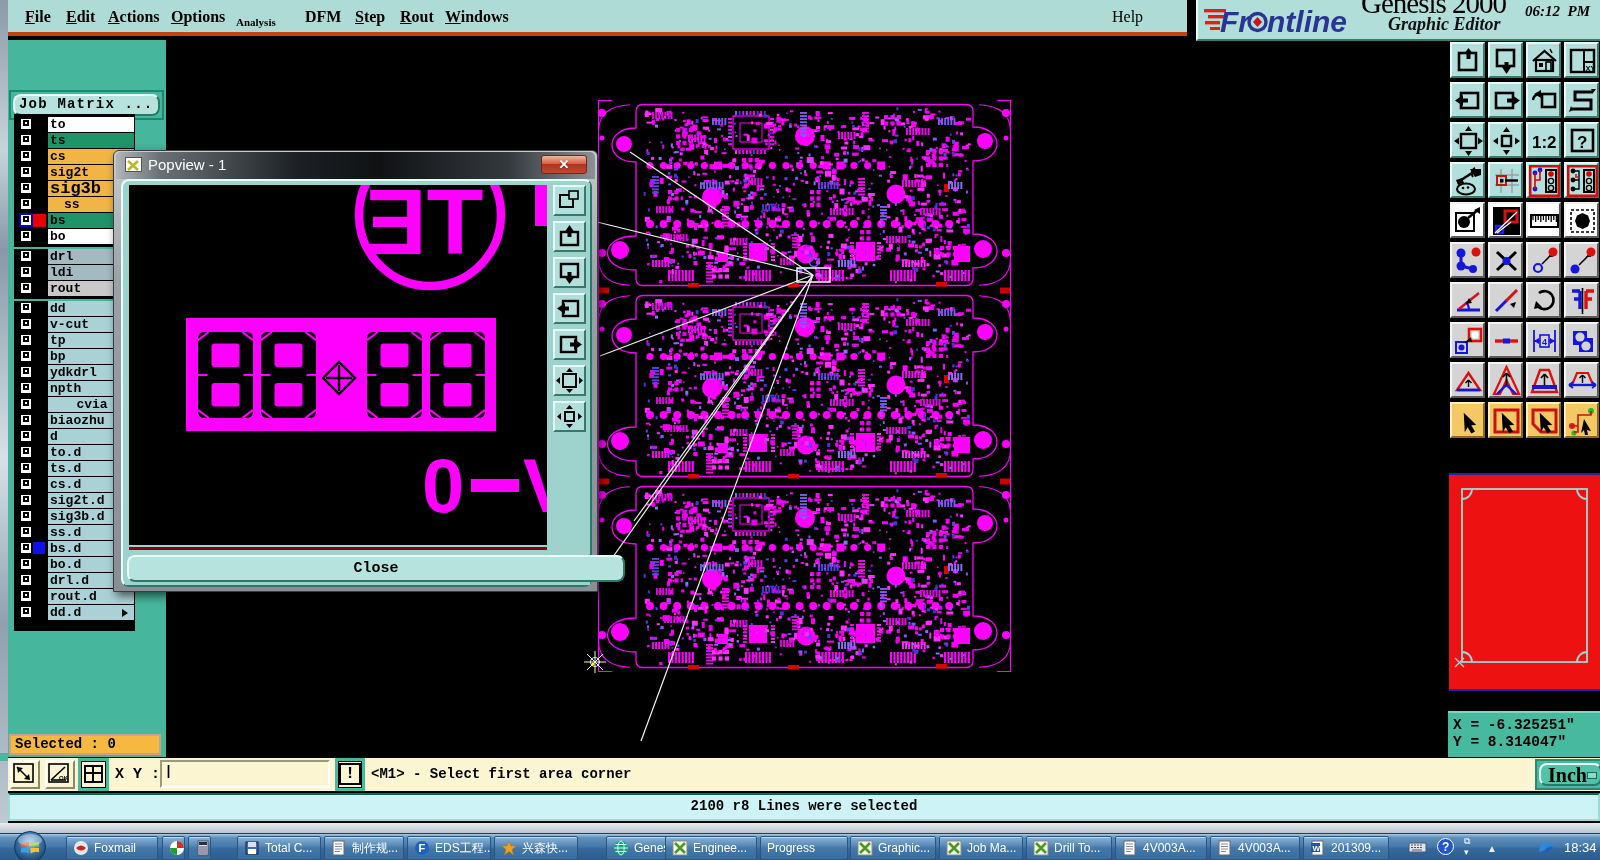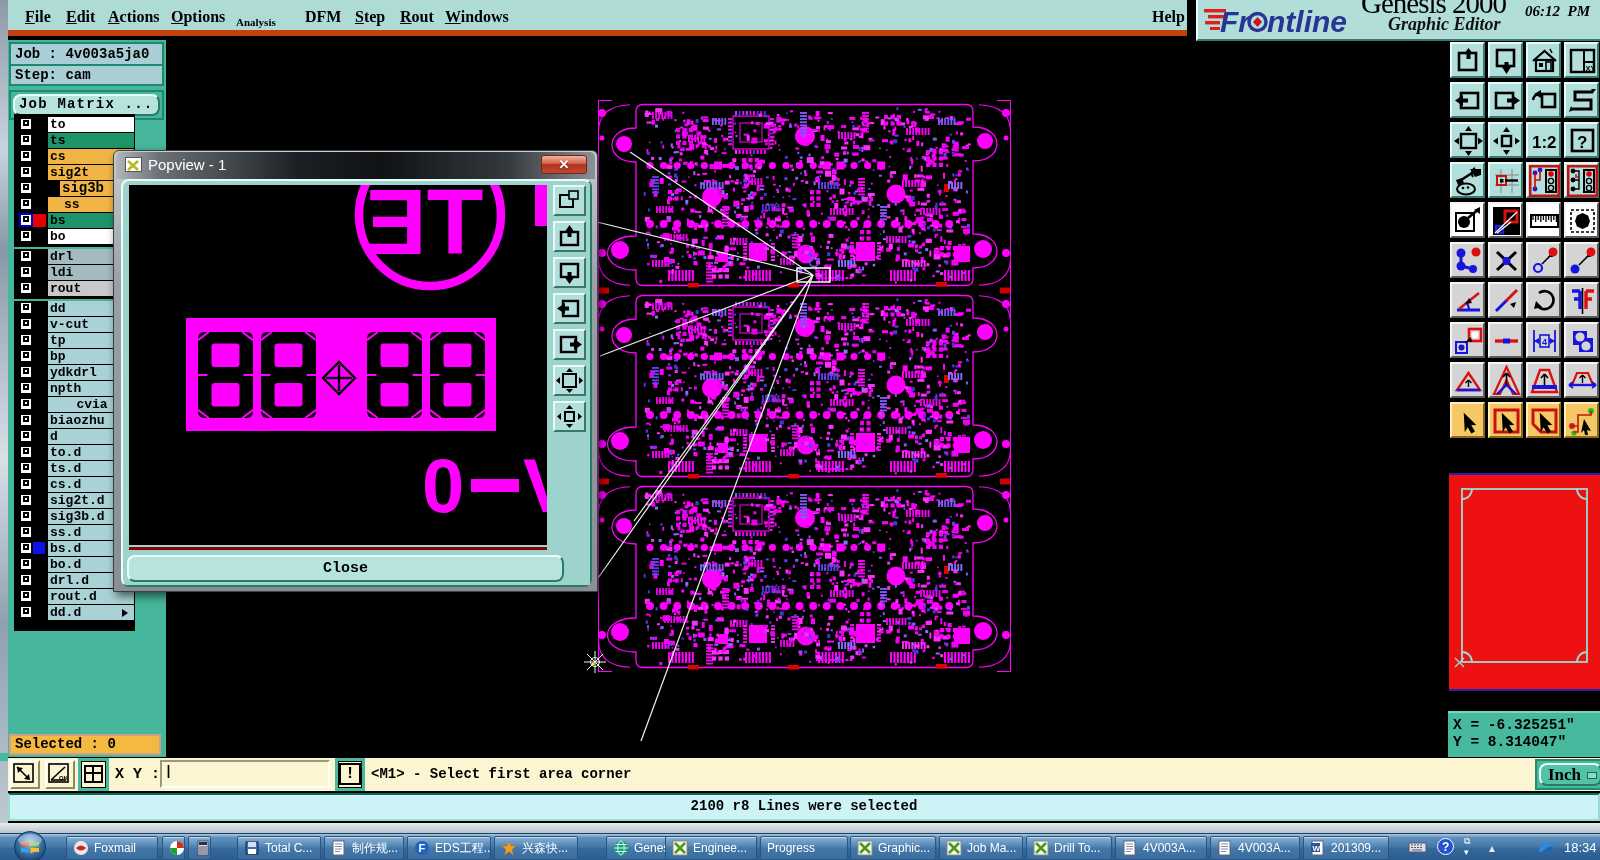--- a/index.html
+++ b/index.html
@@ -1509,31 +1509,31 @@
     <line x1="813" y1="275" x2="641" y2="741" stroke="#f0f0f0" stroke-width="1.2"></line>
     <g stroke="#e8f8e8" stroke-width="1">
       <line x1="584" y1="662" x2="606" y2="662"></line>
       <line x1="595" y1="651" x2="595" y2="673"></line>
       <line x1="587" y1="654" x2="603" y2="670"></line>
       <line x1="587" y1="670" x2="603" y2="654"></line>
       <circle cx="595" cy="662" r="4.5" fill="none"></circle>
     </g>
     <circle cx="593" cy="664" r="1.5" fill="#ffff00"></circle>
   </svg>
-<div class="abs" style="left:8px;top:0;width:1179px;height:36px;background:#aedbd6;border-bottom:6px solid #c2410c;">
+<div class="abs" style="left:8px;top:0;width:1179px;height:36px;background:#aedbd6;border-bottom:4px solid #c2410c;">
     <div class="abs serif" style="left:17px;top:8px;font-size:16px;font-weight:bold;color:#000;"><span style="text-decoration:underline">F</span>ile</div>
     <div class="abs serif" style="left:58px;top:8px;font-size:16px;font-weight:bold;color:#000;"><span style="text-decoration:underline">E</span>dit</div>
     <div class="abs serif" style="left:100px;top:8px;font-size:16px;font-weight:bold;color:#000;"><span style="text-decoration:underline">A</span>ctions</div>
     <div class="abs serif" style="left:163px;top:8px;font-size:16px;font-weight:bold;color:#000;"><span style="text-decoration:underline">O</span>ptions</div>
     <div class="abs serif" style="left:228px;top:16px;font-size:11px;font-weight:bold;color:#000;">Analysis</div>
     <div class="abs serif" style="left:297px;top:8px;font-size:16px;font-weight:bold;color:#000;">DFM</div>
     <div class="abs serif" style="left:347px;top:8px;font-size:16px;font-weight:bold;color:#000;"><span style="text-decoration:underline">S</span>tep</div>
     <div class="abs serif" style="left:392px;top:8px;font-size:16px;font-weight:bold;color:#000;"><span style="text-decoration:underline">R</span>out</div>
     <div class="abs serif" style="left:437px;top:8px;font-size:16px;font-weight:bold;color:#000;"><span style="text-decoration:underline">W</span>indows</div>
-    <div class="abs serif" style="left:1144px;top:8px;font-size:16px;font-weight:bold;">Help</div>
+    <div class="abs serif" style="left:1104px;top:8px;font-size:16px;font-weight:normal;">Help</div>
   </div>
 <div class="abs" style="left:1196px;top:0;width:404px;height:41px;background:#b2ded9;border-left:2px solid #e8fdf9;border-bottom:2px solid #3a7a6e;overflow:hidden;">
     <svg class="abs" style="left:1px;top:1px" width="160" height="40" viewBox="0 0 150 40">
 <g fill="#e02020">
 <rect x="0" y="8" width="22" height="3.4"></rect>
         <rect x="4" y="14" width="18" height="3.4"></rect>
 <rect x="1" y="20" width="15" height="3.4"></rect>
         <rect x="6" y="26" width="10" height="3"></rect>
 </g>
 <text x="16" y="31" font-family="Liberation Sans,sans-serif" font-style="italic" font-weight="bold" font-size="30" fill="#283593">Fr</text>
@@ -1543,25 +1543,20 @@
 <text x="63" y="31" font-family="Liberation Sans,sans-serif" font-style="italic" font-weight="bold" font-size="30" fill="#283593">ntline</text>
 </svg>
     <div class="abs serif" style="left:163px;top:-13px;font-size:29px;color:#000;white-space:nowrap;letter-spacing:-1px;">Genesis 2000</div>
     <div class="abs serif" style="left:190px;top:14px;font-size:18px;font-style:italic;font-weight:bold;color:#111;white-space:nowrap;">Graphic Editor</div>
     <div class="abs serif" style="left:327px;top:3px;font-size:15px;font-style:italic;font-weight:bold;color:#000;white-space:nowrap;">06:12&nbsp; PM</div>
   </div>
 <div class="abs" style="left:0;top:0;width:8px;height:833px;background:linear-gradient(180deg,#8c9aa8,#c8d4dc 18%,#8898a8 30%,#d8e0e8 55%,#90a0b0 75%,#c0ccd4);">
     <div class="abs" style="left:0;top:753px;width:8px;height:8px;background:#47b99f;"></div>
   </div>
 <div class="abs" style="left:8px;top:40px;width:158px;height:717px;background:#46b69c;">
-    <div class="abs" style="left:1px;top:2px;width:155px;height:44px;border:2px solid #1d8a70;background:#a9ced6;">
-      <div class="abs mono" style="left:4px;top:2px;font-size:14px;">Job : 4v003a5ja0</div>
-      <div class="abs" style="left:0;top:20px;width:151px;height:0;border-top:2px solid #1d8a70;"></div>
-      <div class="abs mono" style="left:4px;top:23px;font-size:14px;">Step: cam</div>
-    </div>
     <div class="abs" style="left:1px;top:50px;width:155px;height:30px;border:2px solid #1d8a70;background:#46b69c;padding:2px;">
       <div class="bevel-out" style="width:100%;height:100%;background:#b7e3de;">
         <div class="abs mono" style="left:8px;top:4px;font-size:14px;letter-spacing:1.2px;">Job Matrix ...</div>
       </div>
     </div>
     <div class="abs" style="left:6px;top:74px;width:121px;height:517px;background:#000;">
       <div class="abs" style="left:5px;top:3px;width:14px;height:14px;background:#fff;border:2px solid #000;">
         <div style="width:6px;height:6px;margin:1px auto 0;border:2px solid #000;background:#fff;"></div>
       </div>
       <div class="abs mono" style="left:34px;top:3px;width:86px;height:15px;background:#ffffff;font-size:13px;line-height:15px;padding-left:2px;">to</div>
@@ -1573,21 +1568,21 @@
         <div style="width:6px;height:6px;margin:1px auto 0;border:2px solid #000;background:#fff;"></div>
       </div>
       <div class="abs mono" style="left:34px;top:35px;width:86px;height:15px;background:#f2b545;font-size:13px;line-height:15px;padding-left:2px;">cs</div>
       <div class="abs" style="left:5px;top:51px;width:14px;height:14px;background:#fff;border:2px solid #000;">
         <div style="width:6px;height:6px;margin:1px auto 0;border:2px solid #000;background:#fff;"></div>
       </div>
       <div class="abs mono" style="left:34px;top:51px;width:86px;height:15px;background:#f2b545;font-size:13px;line-height:15px;padding-left:2px;">sig2t</div>
       <div class="abs" style="left:5px;top:67px;width:14px;height:14px;background:#fff;border:2px solid #000;">
         <div style="width:6px;height:6px;margin:1px auto 0;border:2px solid #000;background:#fff;"></div>
       </div>
-      <div class="abs mono" style="left:34px;top:67px;width:86px;height:15px;background:#f2b545;font-size:14px;line-height:15px;padding-left:2px;margin-left:12px;">sig3b</div>
+      <div class="abs mono" style="left:34px;top:67px;width:86px;height:15px;background:#f2b545;font-size:17px;line-height:15px;padding-left:2px;">sig3b</div>
       <div class="abs" style="left:5px;top:83px;width:14px;height:14px;background:#fff;border:2px solid #000;">
         <div style="width:6px;height:6px;margin:1px auto 0;border:2px solid #000;background:#fff;"></div>
       </div>
       <div class="abs mono" style="left:34px;top:83px;width:86px;height:15px;background:#f2b545;font-size:13px;line-height:15px;padding-left:16px;">ss</div>
       <div class="abs" style="left:5px;top:99px;width:14px;height:14px;background:#fff;border:2px solid #0000cc;">
         <div style="width:6px;height:6px;margin:1px auto 0;border:2px solid #000;background:#fff;"></div>
       </div>
       <div class="abs" style="left:19px;top:100px;width:13px;height:13px;background:#e80000;"></div>
       <div class="abs mono" style="left:34px;top:99px;width:86px;height:15px;background:#1f9468;font-size:13px;line-height:15px;padding-left:2px;">bs</div>
       <div class="abs" style="left:5px;top:115px;width:14px;height:14px;background:#fff;border:2px solid #000;">
@@ -2043,21 +2038,21 @@
           <line x1="3" y1="11" x2="20" y2="11" stroke="#000" stroke-width="2"></line>
         </svg></div>
     </div>
     <div class="abs mono" style="left:107px;top:8px;font-size:15px;">X Y :</div>
     <div class="abs" style="left:152px;top:2px;width:170px;height:28px;background:#fbf5d2;border:2px solid #9a9a7a;border-bottom-color:#fff;border-right-color:#fff;"><span style="font-size:18px;margin-left:4px;">I</span></div>
     <div class="abs" style="left:327px;top:0px;width:30px;height:33px;background:#47b99f;padding:3px;">
       <div style="width:24px;height:27px;background:#fbf5d2;border:1px solid #000;text-align:center;"><span class="mono" style="font-size:16px;line-height:25px;border:2px solid #000;padding:0 4px;">!</span></div>
     </div>
     <div class="abs mono" style="left:363px;top:8px;font-size:14px;">&lt;M1&gt; - Select first area corner</div>
     <div class="abs" style="left:1527px;top:1px;width:71px;height:31px;background:#47b99f;border:2px solid #2a8a70;padding:2px;">
-      <div class="bevel-out" style="width:63px;height:23px;background:#52c2a8;"><span class="serif" style="font-weight:bold;font-size:17px;margin-left:7px;line-height:20px;">Inch</span><span style="float:right;width:10px;height:7px;background:#8adcc8;border:1px solid #1a6a56;margin:7px 3px 0 0;display:inline-block;"></span></div>
+      <div class="bevel-out" style="width:63px;height:23px;background:#52c2a8;"><span class="serif" style="font-weight:bold;font-size:20px;margin-left:7px;line-height:20px;">Inch</span><span style="float:right;width:10px;height:7px;background:#8adcc8;border:1px solid #1a6a56;margin:7px 3px 0 0;display:inline-block;"></span></div>
     </div>
   </div>
 <div class="abs" style="left:8px;top:793px;width:1592px;height:28px;background:#cdf3f6;border:2px solid #9adbd4;border-top-color:#0c6a54;">
     <div class="mono" style="font-size:14px;text-align:center;margin-top:3px;">2100 r8 Lines were selected</div>
   </div>
 <div class="abs" style="left:0px;top:823px;width:1600px;height:10px;background:linear-gradient(#e8ecf0,#b8c4cc);"></div>
 <div class="abs" style="left:113px;top:150px;width:485px;height:442px;background:linear-gradient(#c8ccd0,#9aa0a6 30%,#888e94);border:1px solid #3a3f44;border-radius:6px 6px 0 0;box-shadow:3px 4px 10px rgba(0,0,0,.6);">
     <div class="abs" style="left:2px;top:1px;right:2px;height:27px;border-radius:5px 5px 0 0;background:linear-gradient(90deg,#b0b5ba,#6b7176 9%,#1c2024 38%,#101214 55%,#34393e 82%,#8b9196);">
       <div class="abs" style="left:9px;top:5px;width:17px;height:15px;background:#fff;border:1px solid #555;"><svg width="15" height="13">
           <path d="M2 2 L12 11 M12 2 L2 11" stroke="#b8b820" stroke-width="2.6"></path>
@@ -2153,21 +2148,21 @@
         <div class="pvbtn" style="top:182px;"><svg width="29" height="27" viewBox="0 0 29 27">
             <rect x="8" y="7" width="13" height="13" fill="none" stroke="#000" stroke-width="2"></rect>
             <path d="M14.5 1 L18 5 L11 5 Z M14.5 26 L18 22 L11 22 Z M1 13.5 L5 10 L5 17 Z M28 13.5 L24 10 L24 17 Z" fill="#000"></path>
           </svg></div>
         <div class="pvbtn" style="top:218px;"><svg width="29" height="27" viewBox="0 0 29 27">
             <rect x="10" y="9" width="9" height="9" fill="none" stroke="#000" stroke-width="2"></rect>
             <path d="M14.5 2 L18 6 L11 6 Z M14.5 25 L18 21 L11 21 Z M2 13.5 L6 10 L6 17 Z M27 13.5 L23 10 L23 17 Z" fill="#000"></path>
           </svg></div>
       </div>
       <div class="abs" style="left:2px;top:372px;width:465px;height:32px;background:#9ed2cc;padding:2px;">
-        <div class="bevel-out" style="width:437px;height:27px;background:#b7e3de;text-align:center;"><span class="mono" style="font-size:15px;line-height:24px;">Close</span></div>
+        <div class="bevel-out" style="width:498px;height:27px;background:#b7e3de;text-align:center;"><span class="mono" style="font-size:15px;line-height:24px;">Close</span></div>
       </div>
     </div>
   </div>
 <div class="abs" style="left:0;top:833px;width:1600px;height:27px;background:linear-gradient(#a8c8e0,#5e90bc 14%,#4377a8 50%,#35689c 56%,#2c5c90);border-top:1px solid #1a4166;">
     <div class="abs" style="left:10px;top:-3px;width:40px;height:33px;"><svg width="40" height="33" viewBox="0 0 40 33">
 <defs>
           <radialGradient id="orb" cx="50%" cy="35%" r="65%">
 <stop offset="0%" stop-color="#9cc6e8"></stop>
             <stop offset="55%" stop-color="#3a72a8"></stop>
             <stop offset="100%" stop-color="#16406a"></stop>

